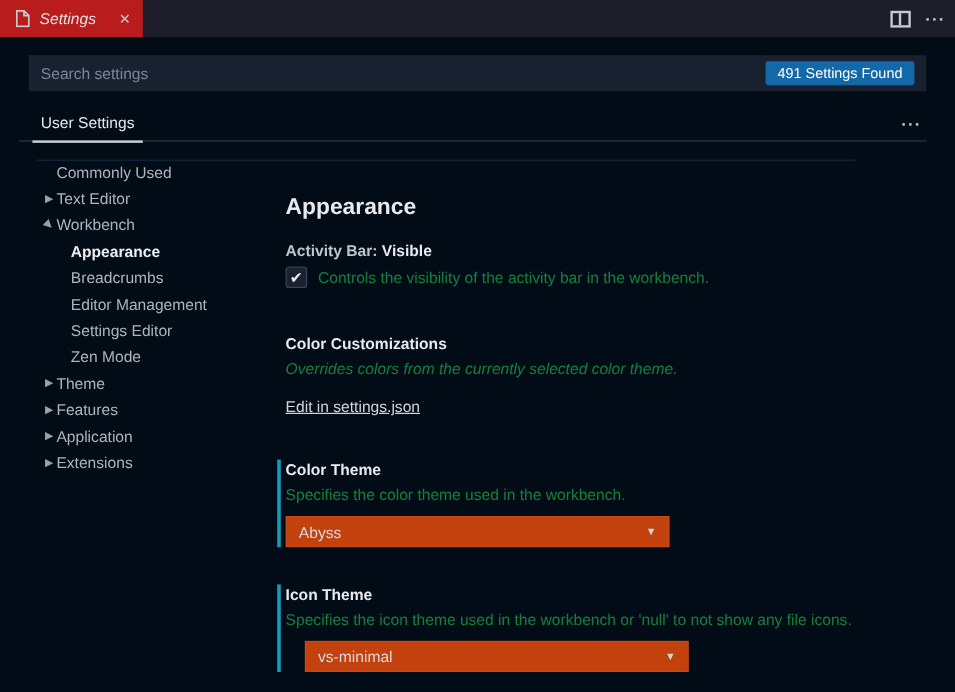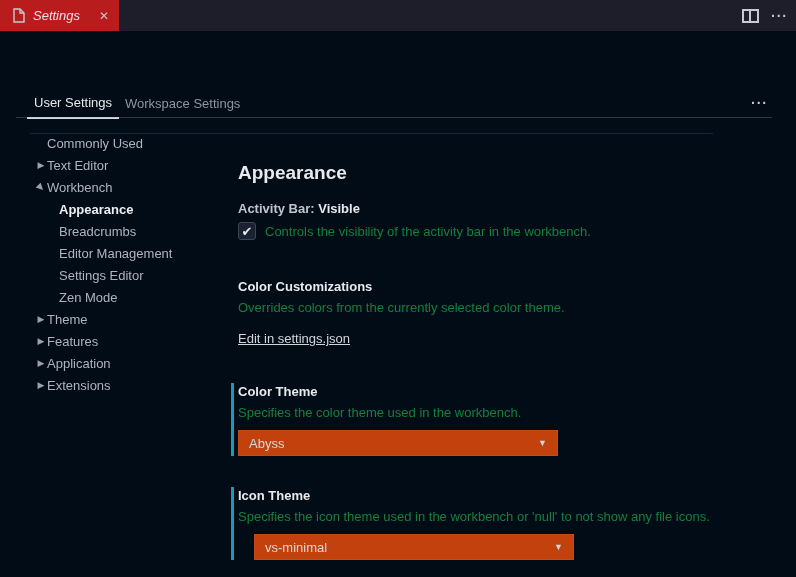--- a/index.html
+++ b/index.html
@@ -79,24 +79,27 @@
       </svg>
       <span class="tab-title">Settings</span>
       <span class="tab-close">✕</span>
     </div>
     <div class="editor-actions">
       <div class="split-icon"></div>
       <div class="dots">···</div>
     </div>
   </div>
 
+  <div class="search-box">
+    <input class="search-input" type="text" placeholder="Search settings" style="">
+    <span class="count-badge">491 Settings Found</span>
+  </div>
 
   <div class="scope-row">
     <div class="scope-tab active" style="left:27px;">User Settings</div>
-    <div class="scope-tab inactive" style="left:118px;">Workspace Settings</div>
     <div class="dots scope-more">···</div>
   </div>
   <div class="scope-divider"></div>
   <div class="sub-divider"></div>
 
   <div class="tree">
     <div class="tree-row lvl0">
       <span class="label">Commonly Used</span>
       </div>
     <div class="tree-row lvl0">
@@ -146,21 +149,21 @@
 
     <div class="setting-name" style="left:238px;top:201px;text-align:center;">
       <span class="prefix">Activity Bar: </span><span>Visible</span>
     </div>
     <div class="checkbox">
       <span>✔</span>
     </div>
     <div class="setting-desc" style="left:265px;top:224px;">Controls the visibility of the activity bar in the workbench.</div>
 
     <div class="setting-name" style="left:238px;top:279px;">Color Customizations</div>
-    <div class="setting-desc" style="left:238px;top:300px;">Overrides colors from the currently selected color theme.</div>
+    <div class="setting-desc" style="left:238px;top:300px;font-style:italic;">Overrides colors from the currently selected color theme.</div>
     <div class="link" style="left:238px;top:331px;">Edit in settings.json</div>
 
     <div class="mod-bar" style="top:383px;"></div>
     <div class="setting-name" style="left:238px;top:384px;">Color Theme</div>
     <div class="setting-desc" style="left:238px;top:405px;">Specifies the color theme used in the workbench.</div>
     <div class="select" style="top:430px;">
       <span>Abyss</span>
       <span class="caret">▼</span>
     </div>
 

